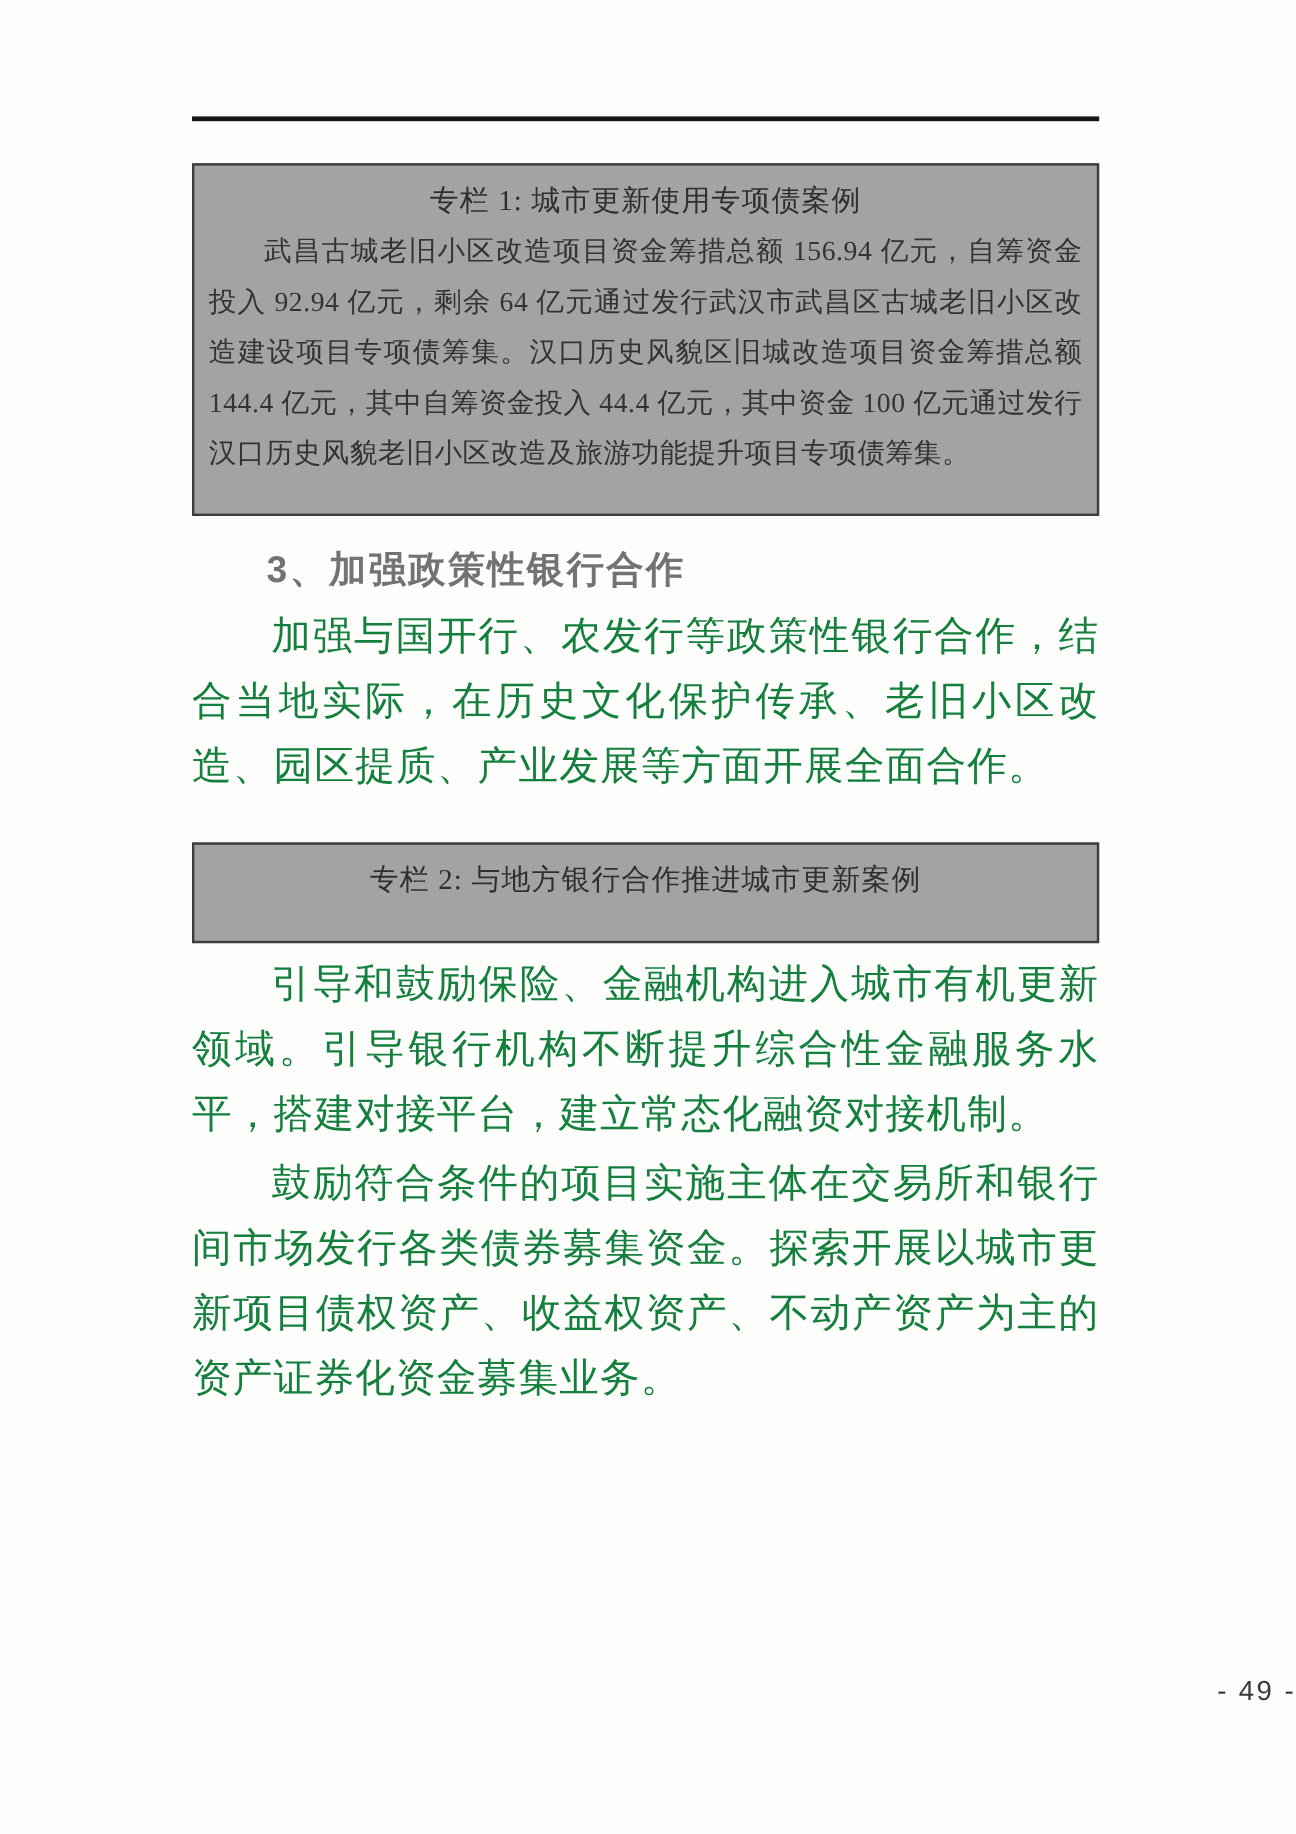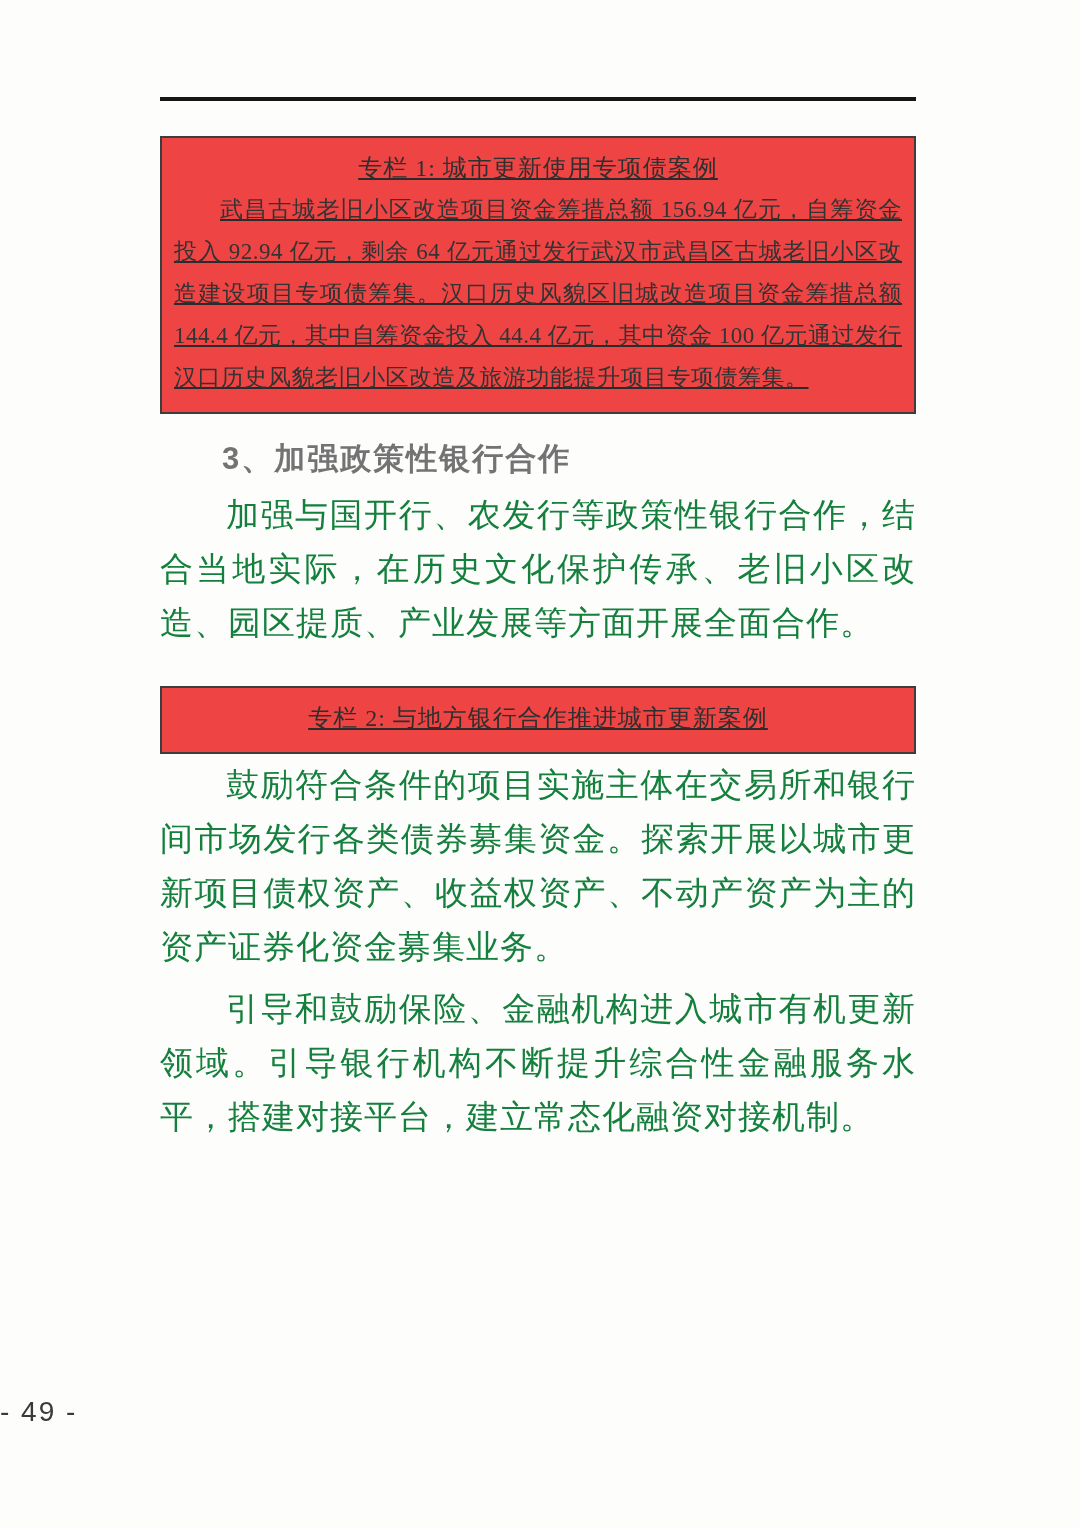--- a/index.html
+++ b/index.html
@@ -24,23 +24,22 @@
     top: 0;
   }
   .header-rule {
     margin-top: 97px;
     height: 4px;
     background: #161616;
   }
   .callout-box {
     margin-top: 35px;
     border: 2px solid #3d3d3d;
-    padding: 9px 12px 13px 12px;
-    background: #ef4444;
-    text-decoration: underline;
+    padding: 9px 12px 29px 12px;
+    background: #a3a3a3;
   }
   .box-title {
     text-align: center;
     font-size: 24px;
     line-height: 42px;
     color: #2f2f2f;
     letter-spacing: 1px;
   }
   .box-body {
     font-size: 23px;
@@ -70,22 +69,22 @@
     letter-spacing: 1px;
   }
   .body-para.tight {
     margin-top: 4px;
   }
   .page-number {
     position: absolute;
     left: 0;
     right: 0;
     top: 1396px;
-    text-align: left;
-    font-size: 28px;
+    text-align: right;
+    font-size: 23px;
     color: #3a3a3a;
     font-family: "Liberation Sans", "DejaVu Sans", sans-serif;
     letter-spacing: 2px;
   }
 </style>
 </head>
 <body>
 
 <div class="page">
   <div class="content">
@@ -99,20 +98,20 @@
 
     <div class="section-heading">3、加强政策性银行合作</div>
 
     <p class="body-para">加强与国开行、农发行等政策性银行合作，结合当地实际，在历史文化保护传承、老旧小区改造、园区提质、产业发展等方面开展全面合作。</p>
 
     <div class="callout-box" style="margin-top: 36px;">
       <div class="box-title">专栏 2: 与地方银行合作推进城市更新案例</div>
     </div>
 
 
+    <p class="body-para">引导和鼓励保险、金融机构进入城市有机更新领域。引导银行机构不断提升综合性金融服务水平，搭建对接平台，建立常态化融资对接机制。</p>
+
     <p class="body-para tight">鼓励符合条件的项目实施主体在交易所和银行间市场发行各类债券募集资金。探索开展以城市更新项目债权资产、收益权资产、不动产资产为主的资产证券化资金募集业务。</p>
-
-    <p class="body-para">引导和鼓励保险、金融机构进入城市有机更新领域。引导银行机构不断提升综合性金融服务水平，搭建对接平台，建立常态化融资对接机制。</p>
 
   </div>
 
   <div class="page-number">- 49 -</div>
 </div>
 
 </body></html>

